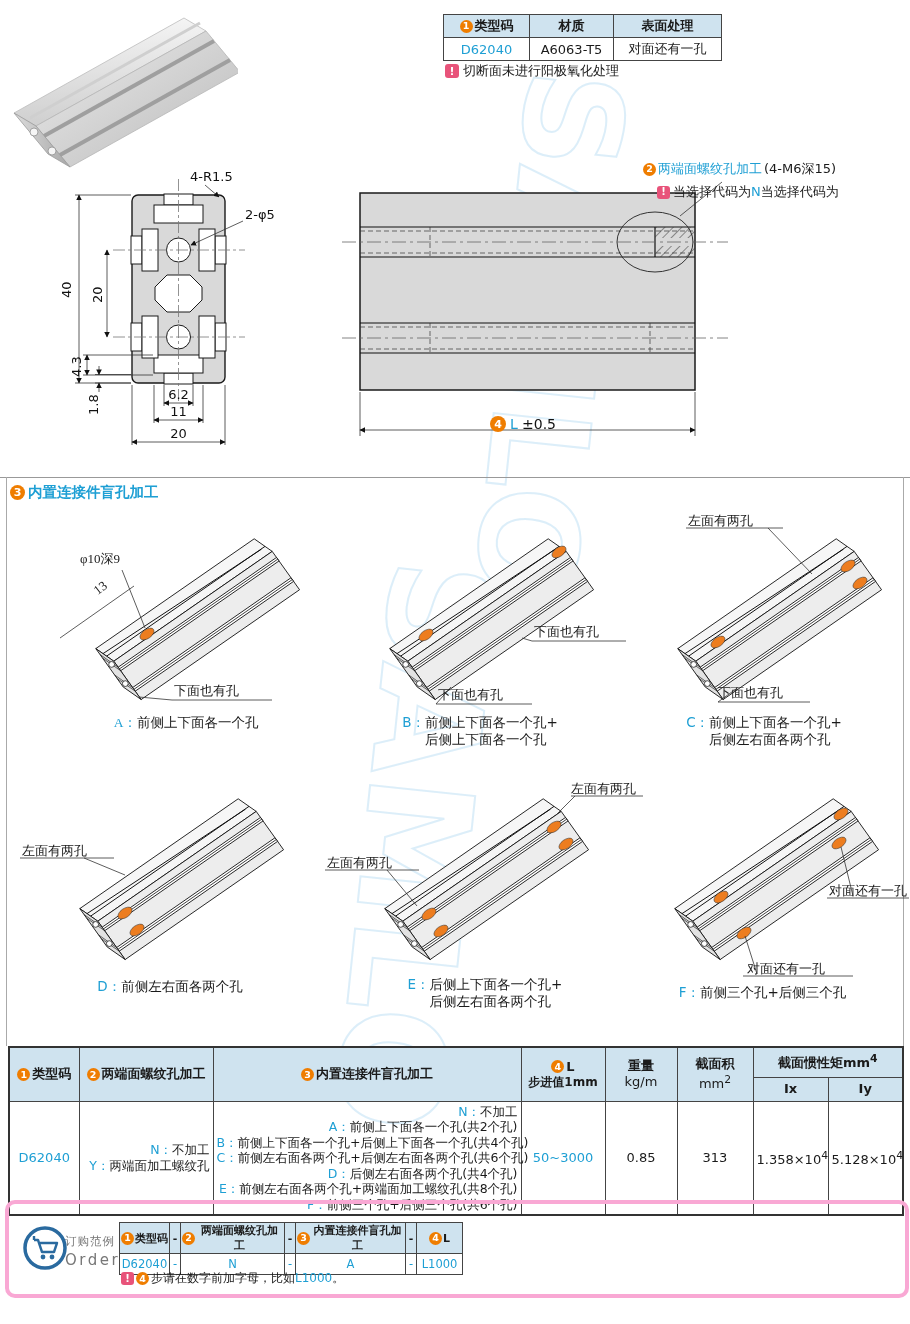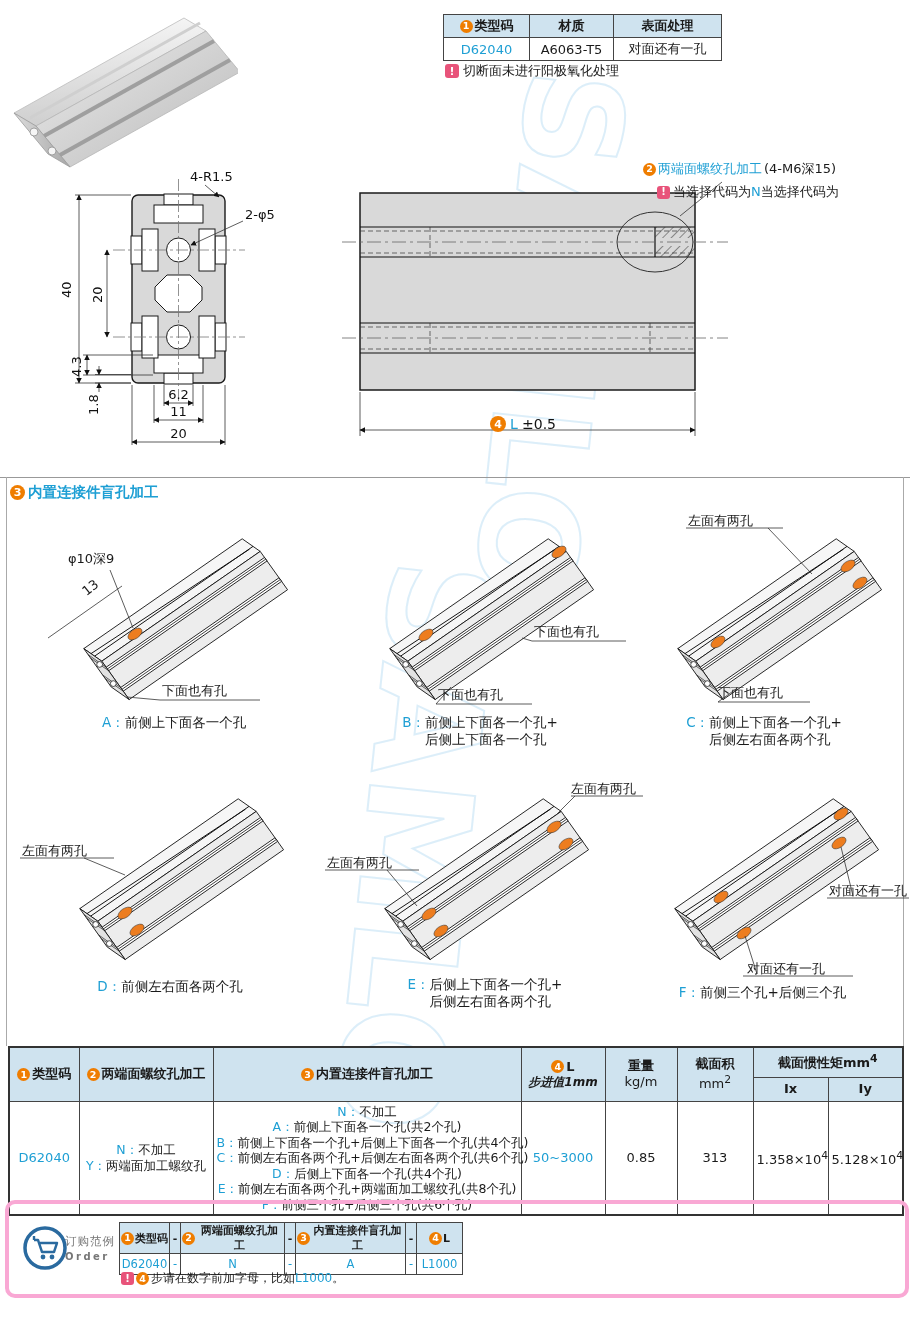--- a/index.html
+++ b/index.html
@@ -19,37 +19,37 @@
   .warnb.sm{width:13px;height:13px;font-size:10px;}
   .blue{color:#1e9fd4;}
   .row{display:flex;align-items:center;gap:4px;}
   table{border-collapse:collapse;}
   .spec-table{font-size:13px;}
   .spec-table td{border:1px solid #444;text-align:center;height:22px;padding:0 4px;}
   .spec-table tr.h td{background:#cfe3ef;font-weight:600;}
   .main-table{font-size:13px;table-layout:fixed;border:2px solid #333;}
   .main-table td{border:1px solid #444;text-align:center;padding:2px 3px;}
   .main-table tr.h td{background:#cfe3ef;font-weight:600;line-height:1.25;}
-  .main-table .lft{text-align:center;}
+  .main-table .lft{text-align:right;}
   .opt-line{font-size:12.5px;line-height:15.5px;white-space:nowrap;}
   .opt-line .code{color:#1e9fd4;}
   .ann{position:absolute;font-size:13px;white-space:nowrap;z-index:2;}
   .caption{position:absolute;left:0;right:0;display:flex;justify-content:center;
            font-size:13.5px;line-height:17px;z-index:2;}
   .cap-code{color:#1e9fd4;flex:none;}
   .cap-lines span{display:block;}
   .cap-lines span:empty{display:none;}
   .sec-title{font-size:14.5px;font-weight:bold;}
   .order-box{position:absolute;left:5px;top:1200px;width:896px;height:90px;
              border:4px solid #f9a8d4;border-radius:10px;z-index:1;}
   .order-table{font-size:11px;table-layout:fixed;}
   .order-table td{border:1px solid #444;text-align:center;height:20px;padding:0 1px;overflow:hidden;}
   .order-table tr.h td{background:#cfe3ef;font-weight:600;}
   .order-title{position:absolute;left:56px;top:30px;color:#777;font-size:11.5px;letter-spacing:1px;}
-  .order-en{position:absolute;left:56px;top:47px;color:#777;font-size:10px;letter-spacing:2.5px;font-weight:bold;}
+  .order-en{position:absolute;left:56px;top:47px;color:#777;font-size:15px;letter-spacing:2.5px;}
   svg text{font-family:"DejaVu Sans","Liberation Sans",sans-serif;}
   .dimtxt{font-size:13px;fill:#111;}
 </style>
 </head>
 <body>
 
 <div class="page">
 
   <div class="wm" style="left:470px;top:70px;font-size:135px;transform:rotate(6deg);">SAMLO</div>
   <div class="wm" style="left:330px;top:560px;font-size:145px;transform:rotate(6deg);">SAMLO</div>
@@ -259,21 +259,21 @@
         <line x1="46.8" y1="174.7" x2="26.8" y2="160.7" stroke="#111" stroke-width="0.7"></line>
         <line x1="49.6" y1="178.6" x2="29.6" y2="164.6" stroke="#111" stroke-width="0.7"></line>
         <line x1="62.9" y1="197.3" x2="42.9" y2="183.3" stroke="#111" stroke-width="0.7"></line>
         <line x1="65.8" y1="201.3" x2="45.8" y2="187.3" stroke="#111" stroke-width="0.7"></line>
         <circle cx="39.6" cy="171.6" r="3.2" fill="#fff" stroke="#111" stroke-width="0.8"></circle>
         <circle cx="54.8" cy="192.9" r="3.2" fill="#fff" stroke="#111" stroke-width="0.8"></circle>
       </g>
     </defs>
   </svg>
 
-  <div class="abs z" style="left:24px;top:510px;width:300px;height:250px;">
+  <div class="abs z" style="left:36px;top:510px;width:300px;height:250px;font-family:Liberation Serif, serif;">
     <svg width="300" height="250" viewBox="0 0 300 250">
       <use href="#isobar" transform="translate(40,0) scale(0.9)"></use>
       <ellipse cx="111" cy="124" rx="8" ry="4.5" transform="rotate(-35 111 124)" fill="#ed7d1f" stroke="#333" stroke-width="0.5"></ellipse>
       <g stroke="#333" stroke-width="0.8" fill="none">
         <line x1="86" y1="60" x2="109" y2="118"></line>
         <line x1="24" y1="128" x2="98" y2="76"></line>
         <polyline points="103,187 136,190 236,190"></polyline>
       </g>
     </svg>
     <span class="ann" style="left:44px;top:40px;">φ10深9</span>
@@ -428,21 +428,21 @@
         <span class="row" style="justify-content:center;gap:2px;">
               <span class="badge sm">3</span>
               <span>内置连接件盲孔加工</span>
             </span>
       </td>
       <td rowspan="2">
         <span class="row" style="justify-content:center;gap:2px;">
               <span class="badge sm">4</span>
               <span>L</span>
             </span>
-        <div style="font-size:12px;font-weight:600;font-style:italic;">步进值1mm</div>
+        <div style="font-size:12px;font-weight:600;">步进值1mm</div>
       </td>
       <td rowspan="2">
         <div>重量</div>
             <div style="font-weight:normal;">kg/m</div>
       </td>
       <td rowspan="2">
         <div>截面积</div>
         <div style="font-weight:normal;"><span>mm</span><sup>2</sup></div>
       </td>
       <td colspan="2">
@@ -457,21 +457,21 @@
       <td class="blue">D62040</td>
       <td class="lft">
         <div class="opt-line"><span class="code">N：</span><span>不加工</span></div>
         <div class="opt-line"><span class="code">Y：</span><span>两端面加工螺纹孔</span></div>
       </td>
       <td class="lft">
         <div class="opt-line"><span class="code">N：</span><span>不加工</span></div>
         <div class="opt-line"><span class="code">A：</span><span>前侧上下面各一个孔(共2个孔)</span></div>
         <div class="opt-line"><span class="code">B：</span><span>前侧上下面各一个孔+后侧上下面各一个孔(共4个孔)</span></div>
         <div class="opt-line"><span class="code">C：</span><span>前侧左右面各两个孔+后侧左右面各两个孔(共6个孔)</span></div>
-        <div class="opt-line"><span class="code">D：</span><span>后侧上下面各一个孔(共4个孔)</span></div>
+        <div class="opt-line"><span class="code">D：</span><span>后侧左右面各两个孔(共4个孔)</span></div>
         <div class="opt-line"><span class="code">E：</span><span>前侧左右面各两个孔+两端面加工螺纹孔(共8个孔)</span></div>
         <div class="opt-line"><span class="code">F：</span><span>前侧三个孔+后侧三个孔(共6个孔)</span></div>
       </td>
       <td class="blue">50~3000</td>
       <td>0.85</td>
       <td>313</td>
       <td><span>1.358×10</span><sup>4</sup></td>
       <td><span>5.128×10</span><sup>4</sup></td>
     </tr>
   </tbody>

